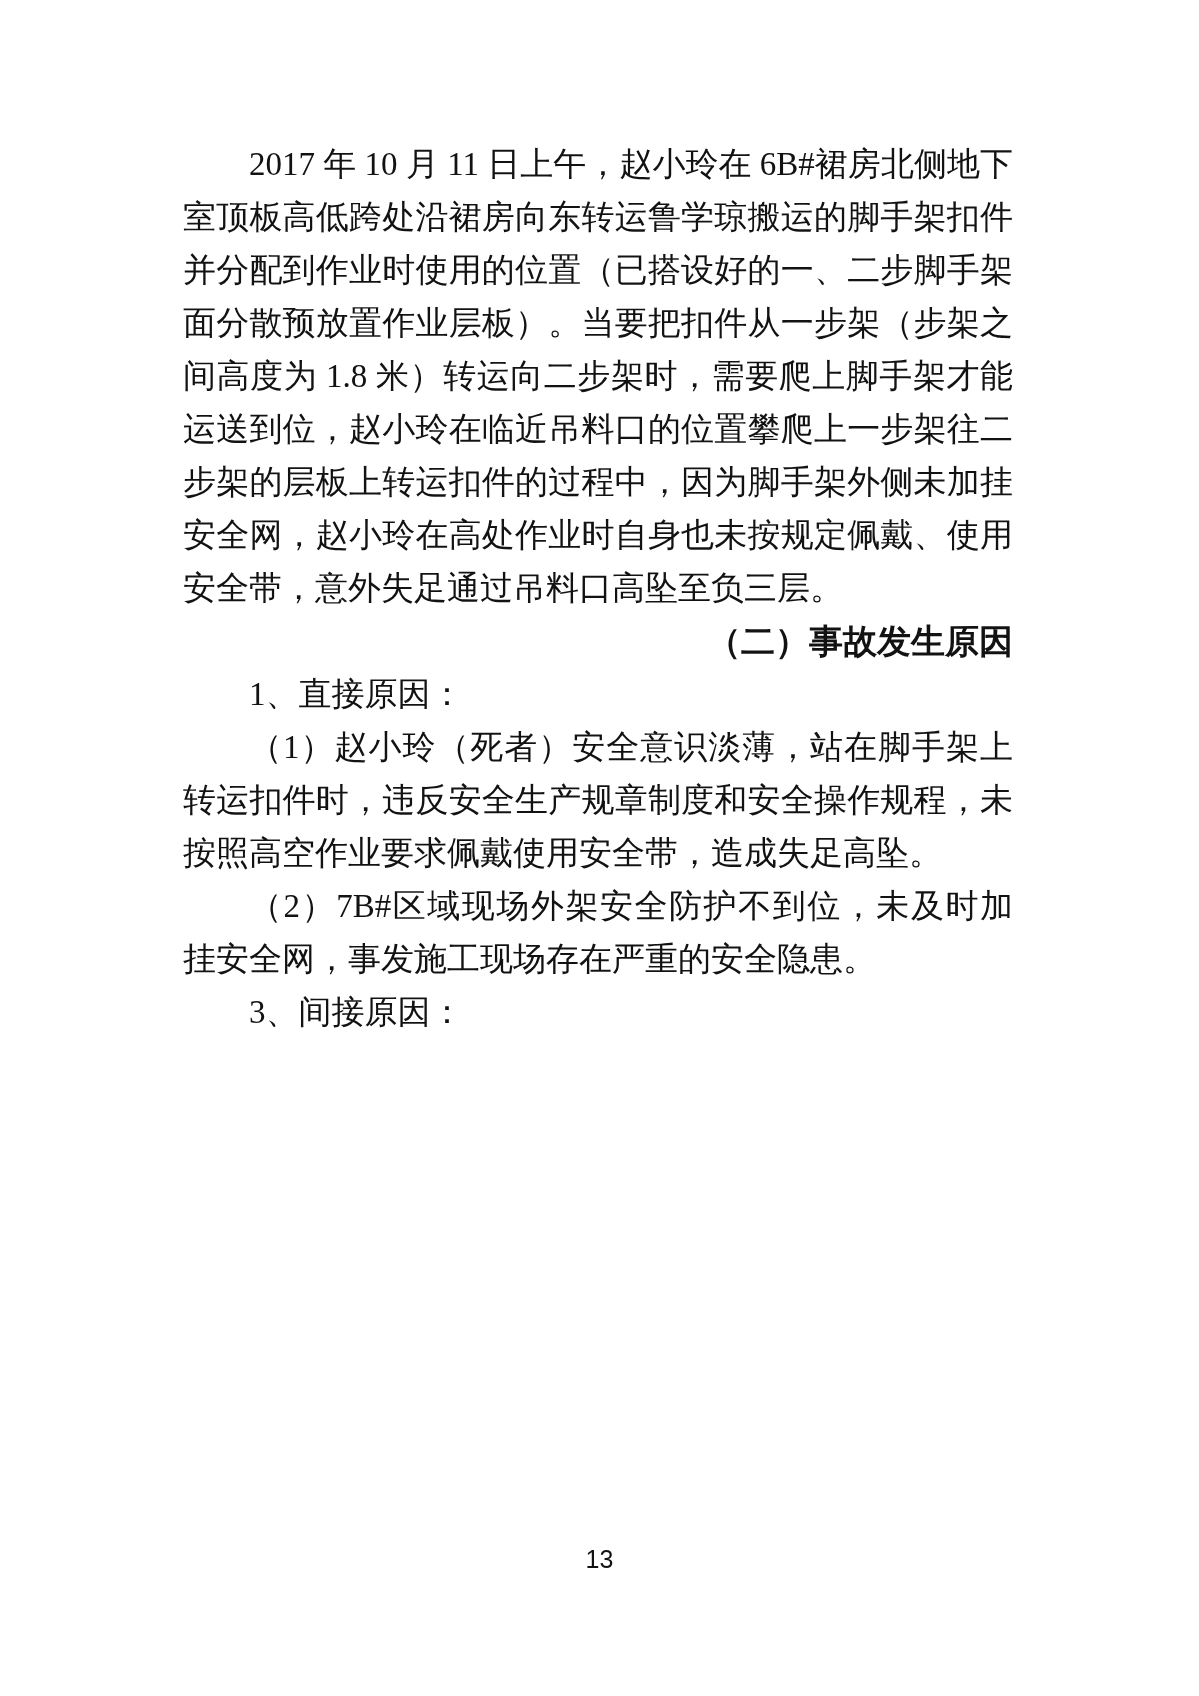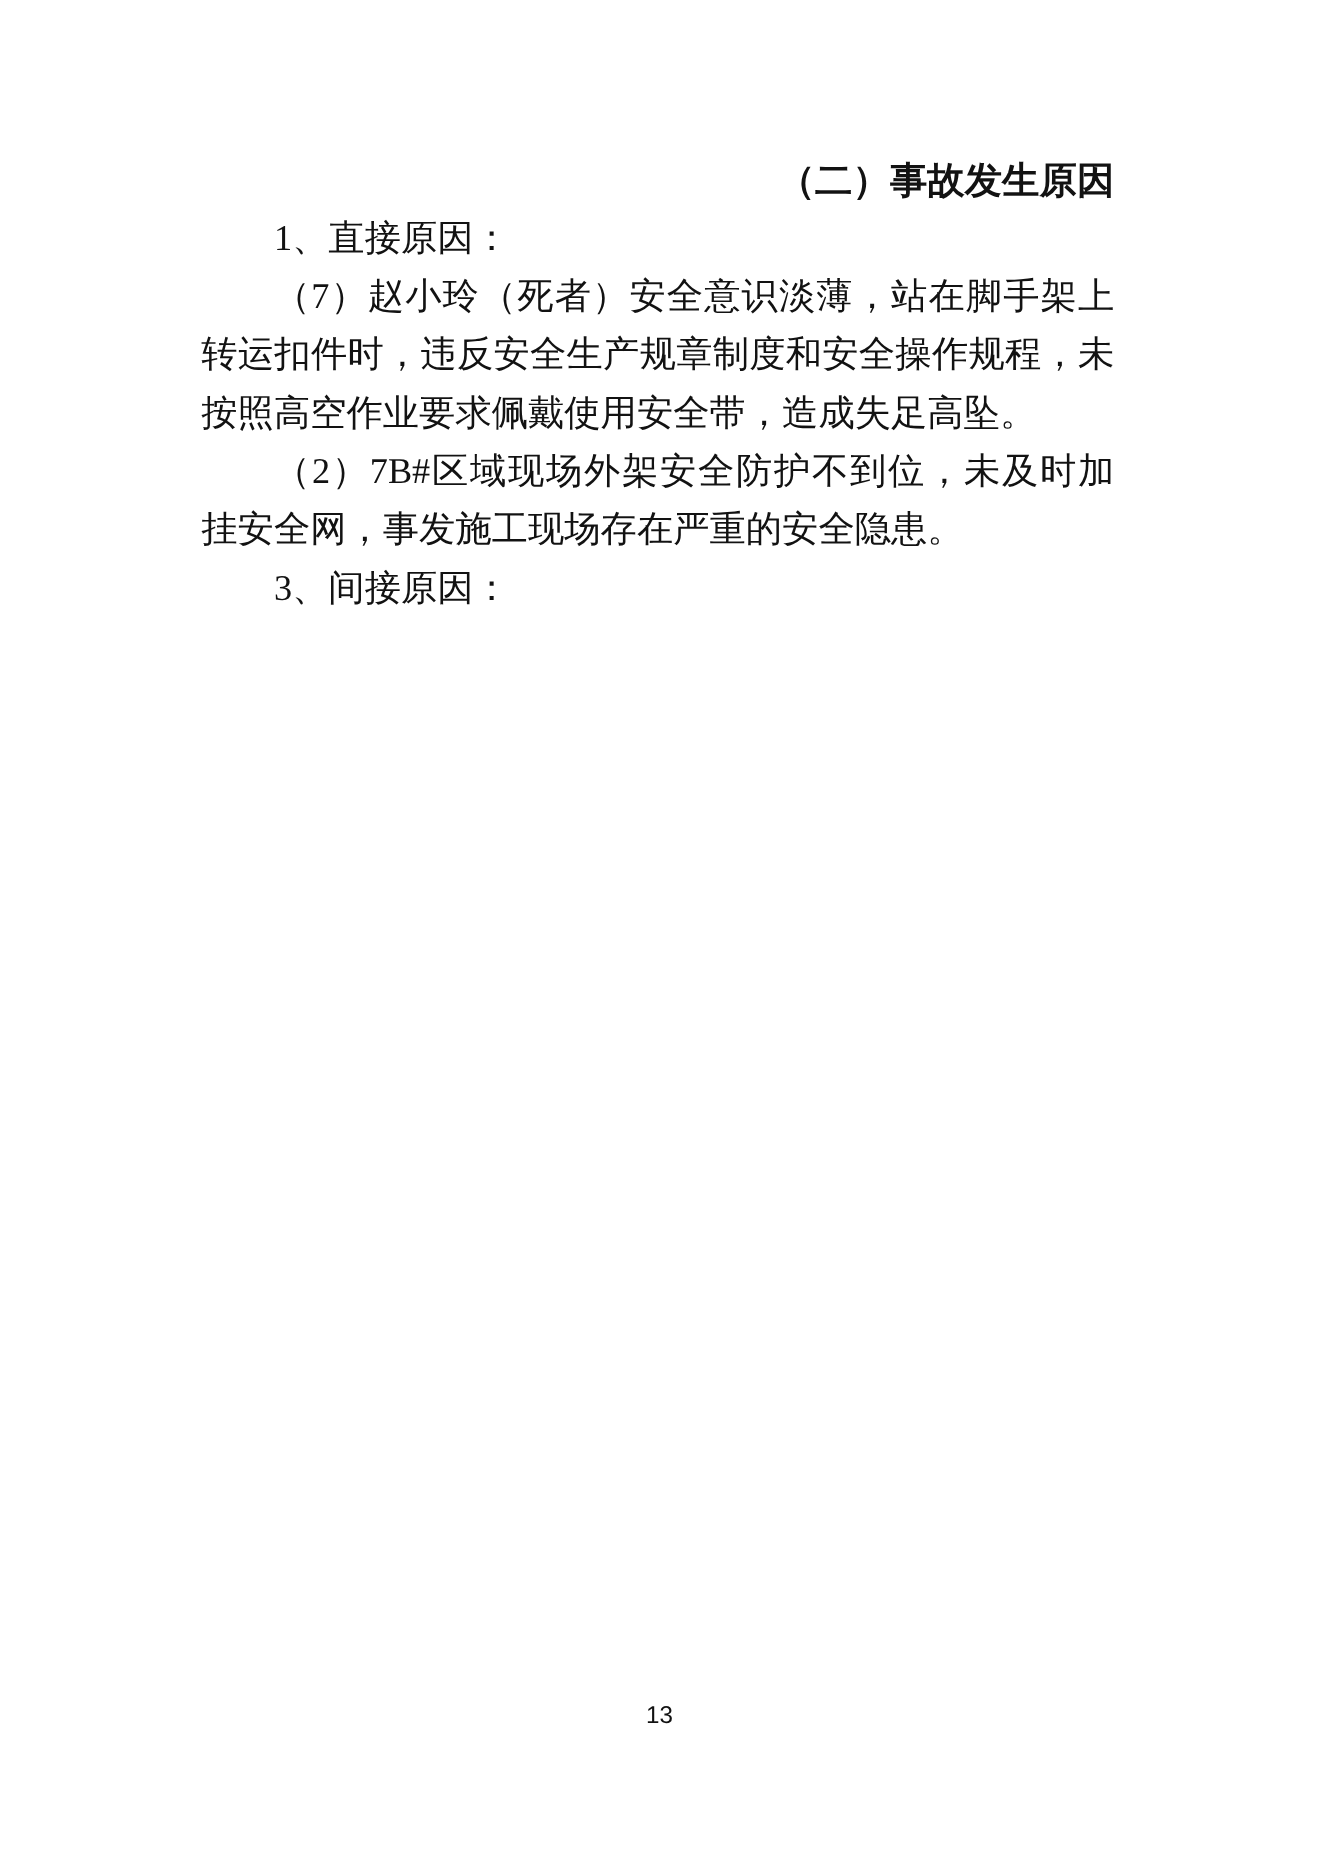--- a/index.html
+++ b/index.html
@@ -41,32 +41,33 @@
     font-weight: bold;
     text-align: right;
     font-size: 34px;
   }
   .page-number {
     position: absolute;
     left: 0;
     top: 1544px;
     width: 1199px;
     text-align: center;
-    font-size: 22px;
+    font-size: 25px;
     line-height: 30px;
     font-family: "Liberation Sans", "DejaVu Sans", sans-serif;
     color: #121212;
   }
 </style>
 </head>
 <body>
 
 <div class="page">
   <div class="content">
+    <p class="para">2017 年 10 月 11 日上午，赵小玲在 6B#裙房北侧地下室顶板高低跨处沿裙房向东转运鲁学琼搬运的脚手架扣件并分配到作业时使用的位置（已搭设好的一、二步脚手架面分散预放置作业层板）。当要把扣件从一步架（步架之间高度为 1.8 米）转运向二步架时，需要爬上脚手架才能运送到位，赵小玲在临近吊料口的位置攀爬上一步架往二步架的层板上转运扣件的过程中，因为脚手架外侧未加挂安全网，赵小玲在高处作业时自身也未按规定佩戴、使用安全带，意外失足通过吊料口高坠至负三层。</p>
     <p class="para heading">（二）事故发生原因</p>
     <p class="para">1、直接原因：</p>
-    <p class="para">（7）赵小玲（死者）安全意识淡薄，站在脚手架上转运扣件时，违反安全生产规章制度和安全操作规程，未按照高空作业要求佩戴使用安全带，造成失足高坠。</p>
+    <p class="para">（1）赵小玲（死者）安全意识淡薄，站在脚手架上转运扣件时，违反安全生产规章制度和安全操作规程，未按照高空作业要求佩戴使用安全带，造成失足高坠。</p>
     <p class="para">（2）7B#区域现场外架安全防护不到位，未及时加挂安全网，事发施工现场存在严重的安全隐患。</p>
     <p class="para">3、间接原因：</p>
   </div>
 
   <div class="page-number">13</div>
 </div>
 
 </body></html>

